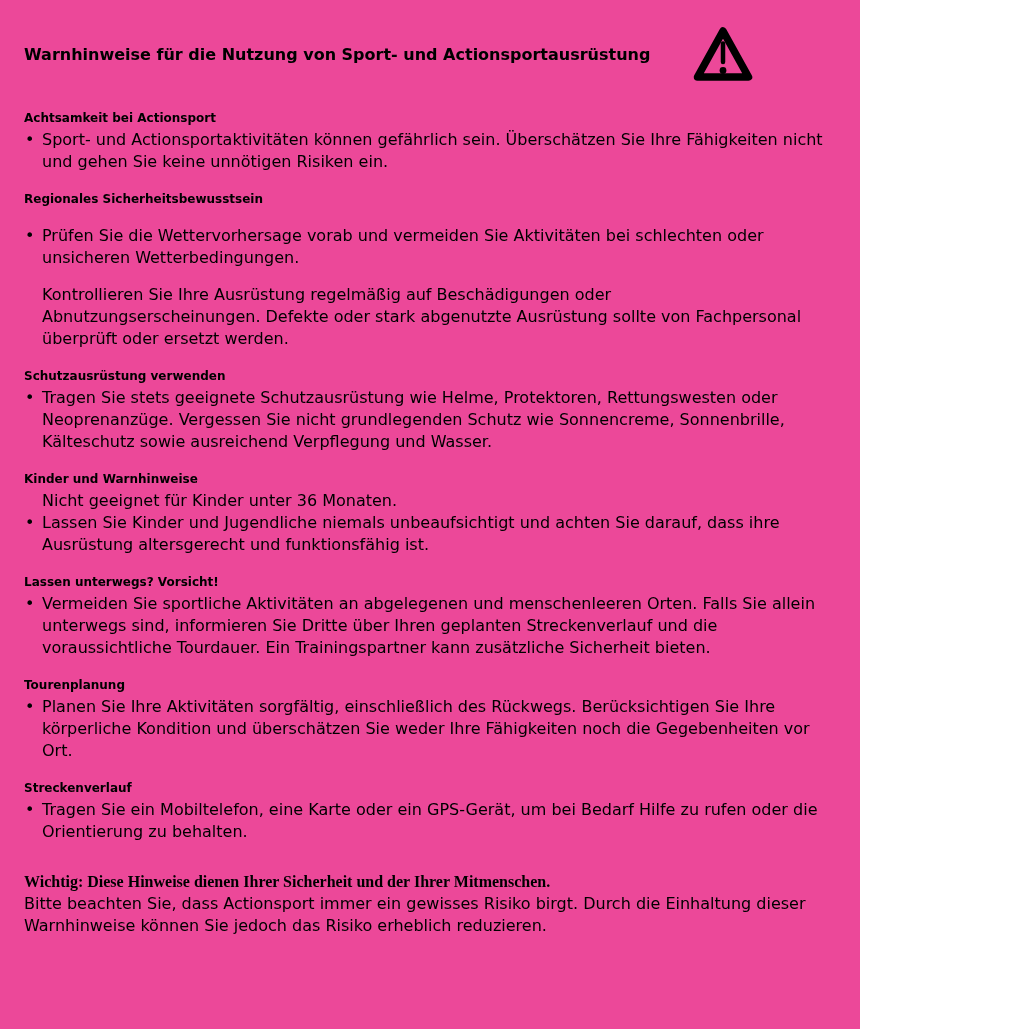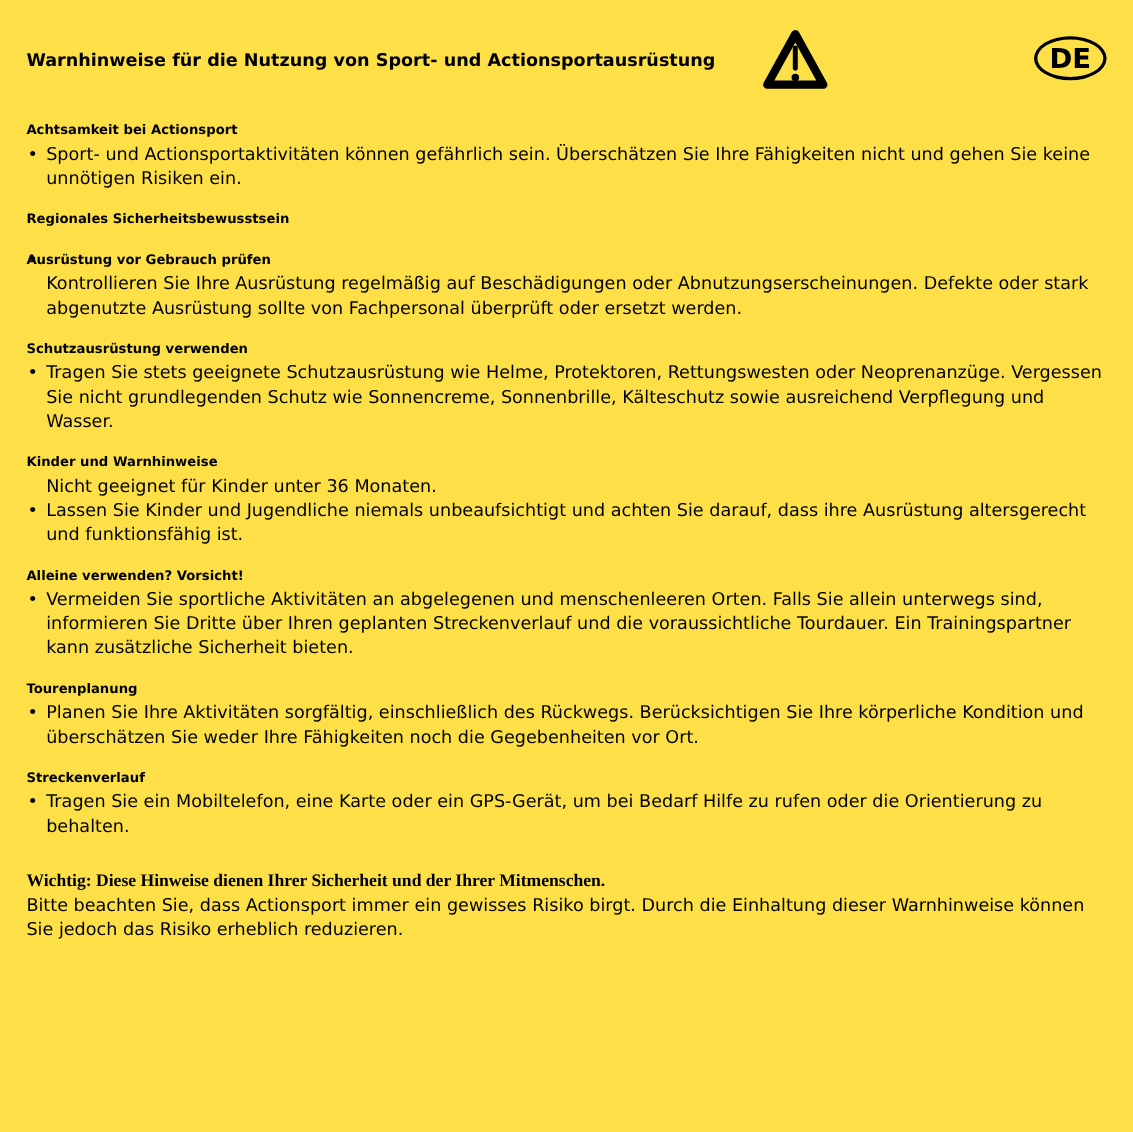--- a/index.html
+++ b/index.html
@@ -7,24 +7,24 @@
     margin: 0;
     padding: 0;
     background: #ffffff;
     color: #000000;
     font-family: "DejaVu Sans", "Liberation Sans", sans-serif;
     font-size: 16px;
     line-height: 22px;
   }
   .page {
     position: relative;
-    width: 1030px;
+    width: 860px;
     height: 1029px;
     box-sizing: border-box;
-    background: #fde047;
+    background: #ec4899;
     overflow: hidden;
   }
   
   header {
     position: relative;
     height: 107px;
   }
   .doc-title {
     position: absolute;
     left: 24px;
@@ -108,37 +108,36 @@
 
   <main id="sections">
       <section class="warn-section">
         <h2 class="sec-heading">Achtsamkeit bei Actionsport</h2>
         <div class="item bulleted"><span class="bullet">•</span><span class="item-text">Sport- und Actionsportaktivitäten können gefährlich sein. Überschätzen Sie Ihre Fähigkeiten nicht und gehen Sie keine unnötigen Risiken ein.</span></div>
       </section>
       <section class="warn-section">
         <h2 class="sec-heading">Regionales Sicherheitsbewusstsein</h2>
       </section>
       <section class="warn-section">
-        <div class="item bulleted"><span class="bullet">•</span></div>
+        <div class="item bulleted"><span class="bullet">•</span><span class="item-text">Prüfen Sie die Wettervorhersage vorab und vermeiden Sie Aktivitäten bei schlechten oder unsicheren Wetterbedingungen.</span></div>
       </section>
       <section class="warn-section">
-        <h2 class="sec-heading">Ausrüstung vor Gebrauch prüfen</h2>
         <div class="item"><span class="item-text">Kontrollieren Sie Ihre Ausrüstung regelmäßig auf Beschädigungen oder Abnutzungserscheinungen. Defekte oder stark abgenutzte Ausrüstung sollte von Fachpersonal überprüft oder ersetzt werden.</span></div>
       </section>
       <section class="warn-section">
         <h2 class="sec-heading">Schutzausrüstung verwenden</h2>
         <div class="item bulleted"><span class="bullet">•</span><span class="item-text">Tragen Sie stets geeignete Schutzausrüstung wie Helme, Protektoren, Rettungswesten oder Neoprenanzüge. Vergessen Sie nicht grundlegenden Schutz wie Sonnencreme, Sonnenbrille, Kälteschutz sowie ausreichend Verpflegung und Wasser.</span></div>
       </section>
       <section class="warn-section">
         <h2 class="sec-heading">Kinder und Warnhinweise</h2>
         <div class="item"><span class="item-text">Nicht geeignet für Kinder unter 36 Monaten.</span></div>
         <div class="item bulleted"><span class="bullet">•</span><span class="item-text">Lassen Sie Kinder und Jugendliche niemals unbeaufsichtigt und achten Sie darauf, dass ihre Ausrüstung altersgerecht und funktionsfähig ist.</span></div>
       </section>
       <section class="warn-section">
-        <h2 class="sec-heading">Alleine verwenden? Vorsicht!</h2>
+        <h2 class="sec-heading">Lassen unterwegs? Vorsicht!</h2>
         <div class="item bulleted"><span class="bullet">•</span><span class="item-text">Vermeiden Sie sportliche Aktivitäten an abgelegenen und menschenleeren Orten. Falls Sie allein unterwegs sind, informieren Sie Dritte über Ihren geplanten Streckenverlauf und die voraussichtliche Tourdauer. Ein Trainingspartner kann zusätzliche Sicherheit bieten.</span></div>
       </section>
       <section class="warn-section">
         <h2 class="sec-heading">Tourenplanung</h2>
         <div class="item bulleted"><span class="bullet">•</span><span class="item-text">Planen Sie Ihre Aktivitäten sorgfältig, einschließlich des Rückwegs. Berücksichtigen Sie Ihre körperliche Kondition und überschätzen Sie weder Ihre Fähigkeiten noch die Gegebenheiten vor Ort.</span></div>
       </section>
       <section class="warn-section">
         <h2 class="sec-heading">Streckenverlauf</h2>
         <div class="item bulleted"><span class="bullet">•</span><span class="item-text">Tragen Sie ein Mobiltelefon, eine Karte oder ein GPS-Gerät, um bei Bedarf Hilfe zu rufen oder die Orientierung zu behalten.</span></div>
       </section>

